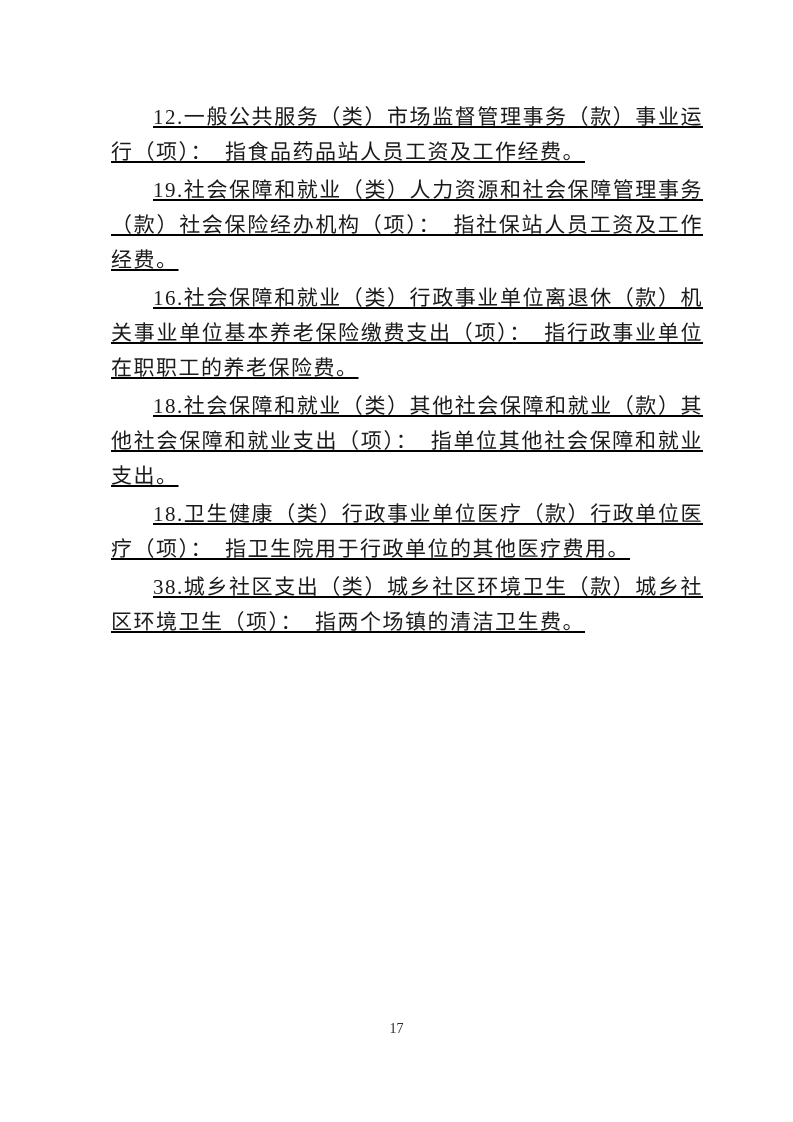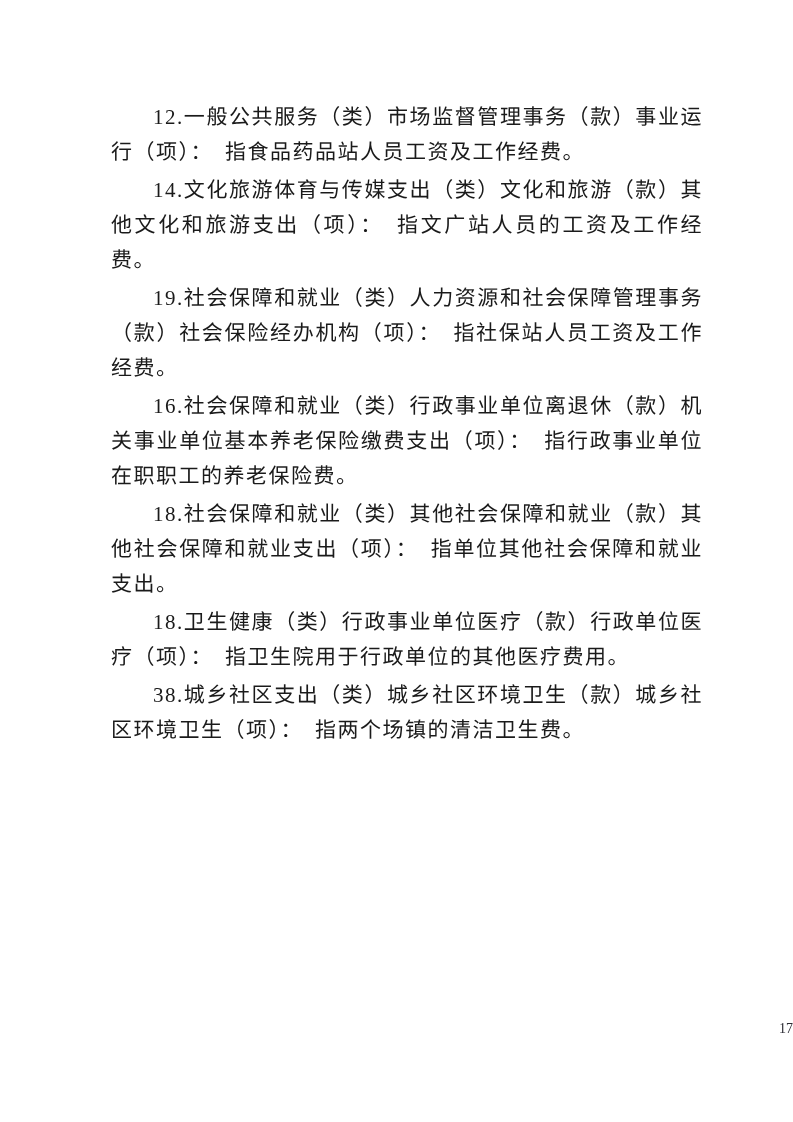--- a/index.html
+++ b/index.html
@@ -17,52 +17,52 @@
     width: 793px;
     height: 1122px;
     background: #ffffff;
     overflow: hidden;
   }
   .content {
     position: absolute;
     left: 111px;
     top: 100px;
     width: 592px;
+    text-decoration: underline;
   }
   .para {
     margin: 0 0 3px 0;
     font-size: 21px;
     line-height: 35px;
     color: #1a1a1a;
     text-indent: 42px;
     letter-spacing: 1.5px;
     text-align: justify;
     text-align-last: left;
     text-justify: inter-character;
     word-break: break-all;
   }
   .page-number {
     position: absolute;
     top: 1021px;
     left: 0;
     width: 793px;
-    text-align: right;
+    text-align: center;
     font-size: 14px;
     line-height: 16px;
     color: #2b2b33;
     letter-spacing: 0;
   }
 </style>
 </head>
 <body>
 
 <div class="page">
   <div class="content">
     <p class="para">12.一般公共服务（类）市场监督管理事务（款）事业运行（项）：　指食品药品站人员工资及工作经费。</p>
-    <p class="para">14.文化旅游体育与传媒支出（类）文化和旅游（款）其他文化和旅游支出（项）：　指文广站人员的工资及工作经费。</p>
     <p class="para">19.社会保障和就业（类）人力资源和社会保障管理事务（款）社会保险经办机构（项）：　指社保站人员工资及工作经费。</p>
     <p class="para">16.社会保障和就业（类）行政事业单位离退休（款）机关事业单位基本养老保险缴费支出（项）：　指行政事业单位在职职工的养老保险费。</p>
     <p class="para">18.社会保障和就业（类）其他社会保障和就业（款）其他社会保障和就业支出（项）：　指单位其他社会保障和就业支出。</p>
     <p class="para">18.卫生健康（类）行政事业单位医疗（款）行政单位医疗（项）：　指卫生院用于行政单位的其他医疗费用。</p>
     <p class="para">38.城乡社区支出（类）城乡社区环境卫生（款）城乡社区环境卫生（项）：　指两个场镇的清洁卫生费。</p>
   </div>
   <div class="page-number">17</div>
 </div>
 
 </body></html>

